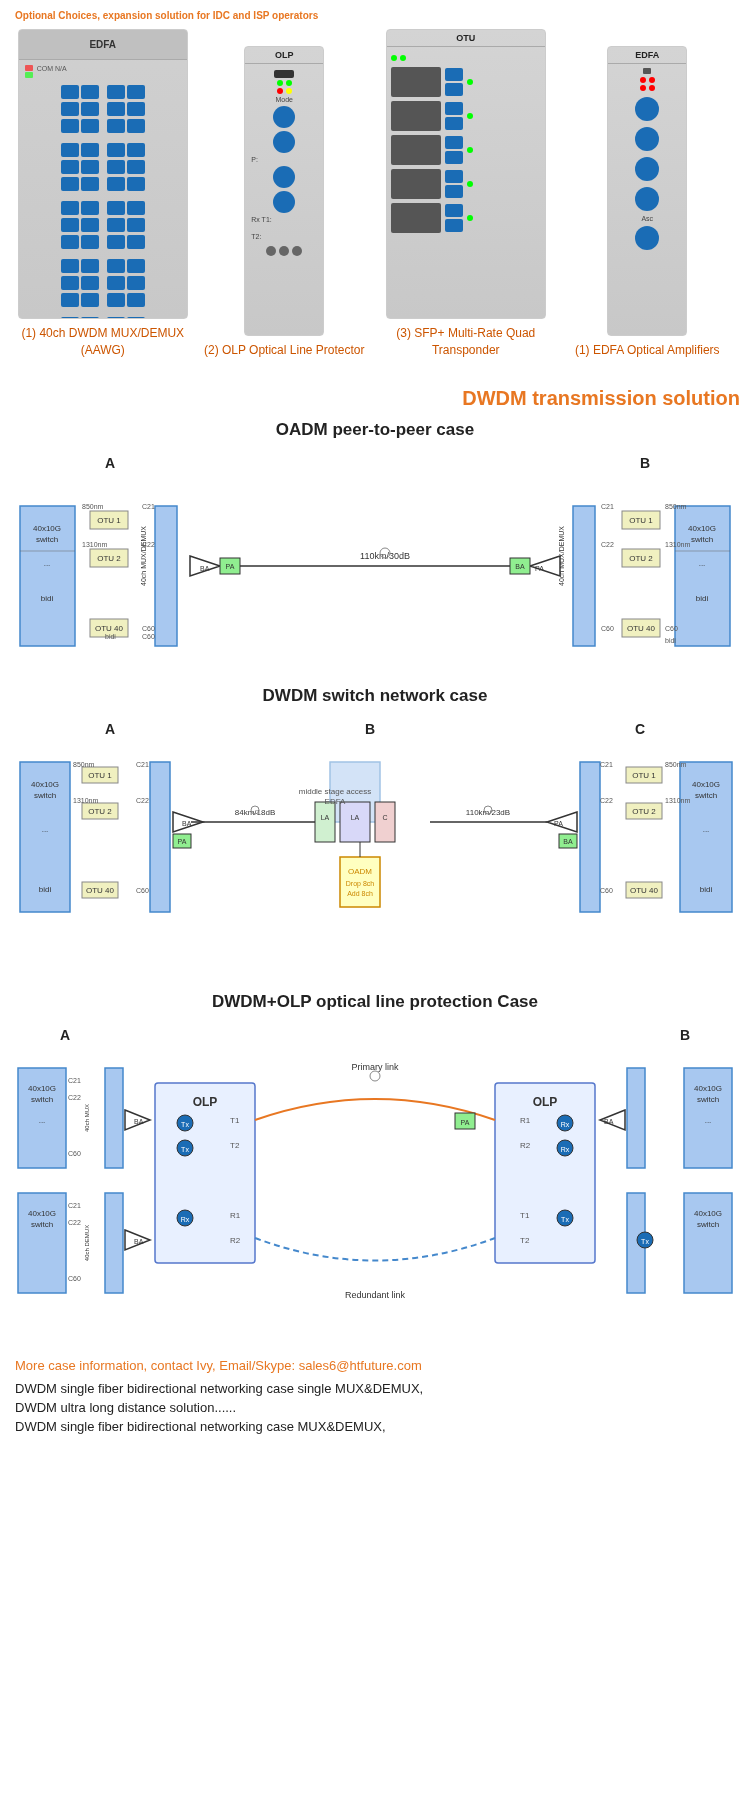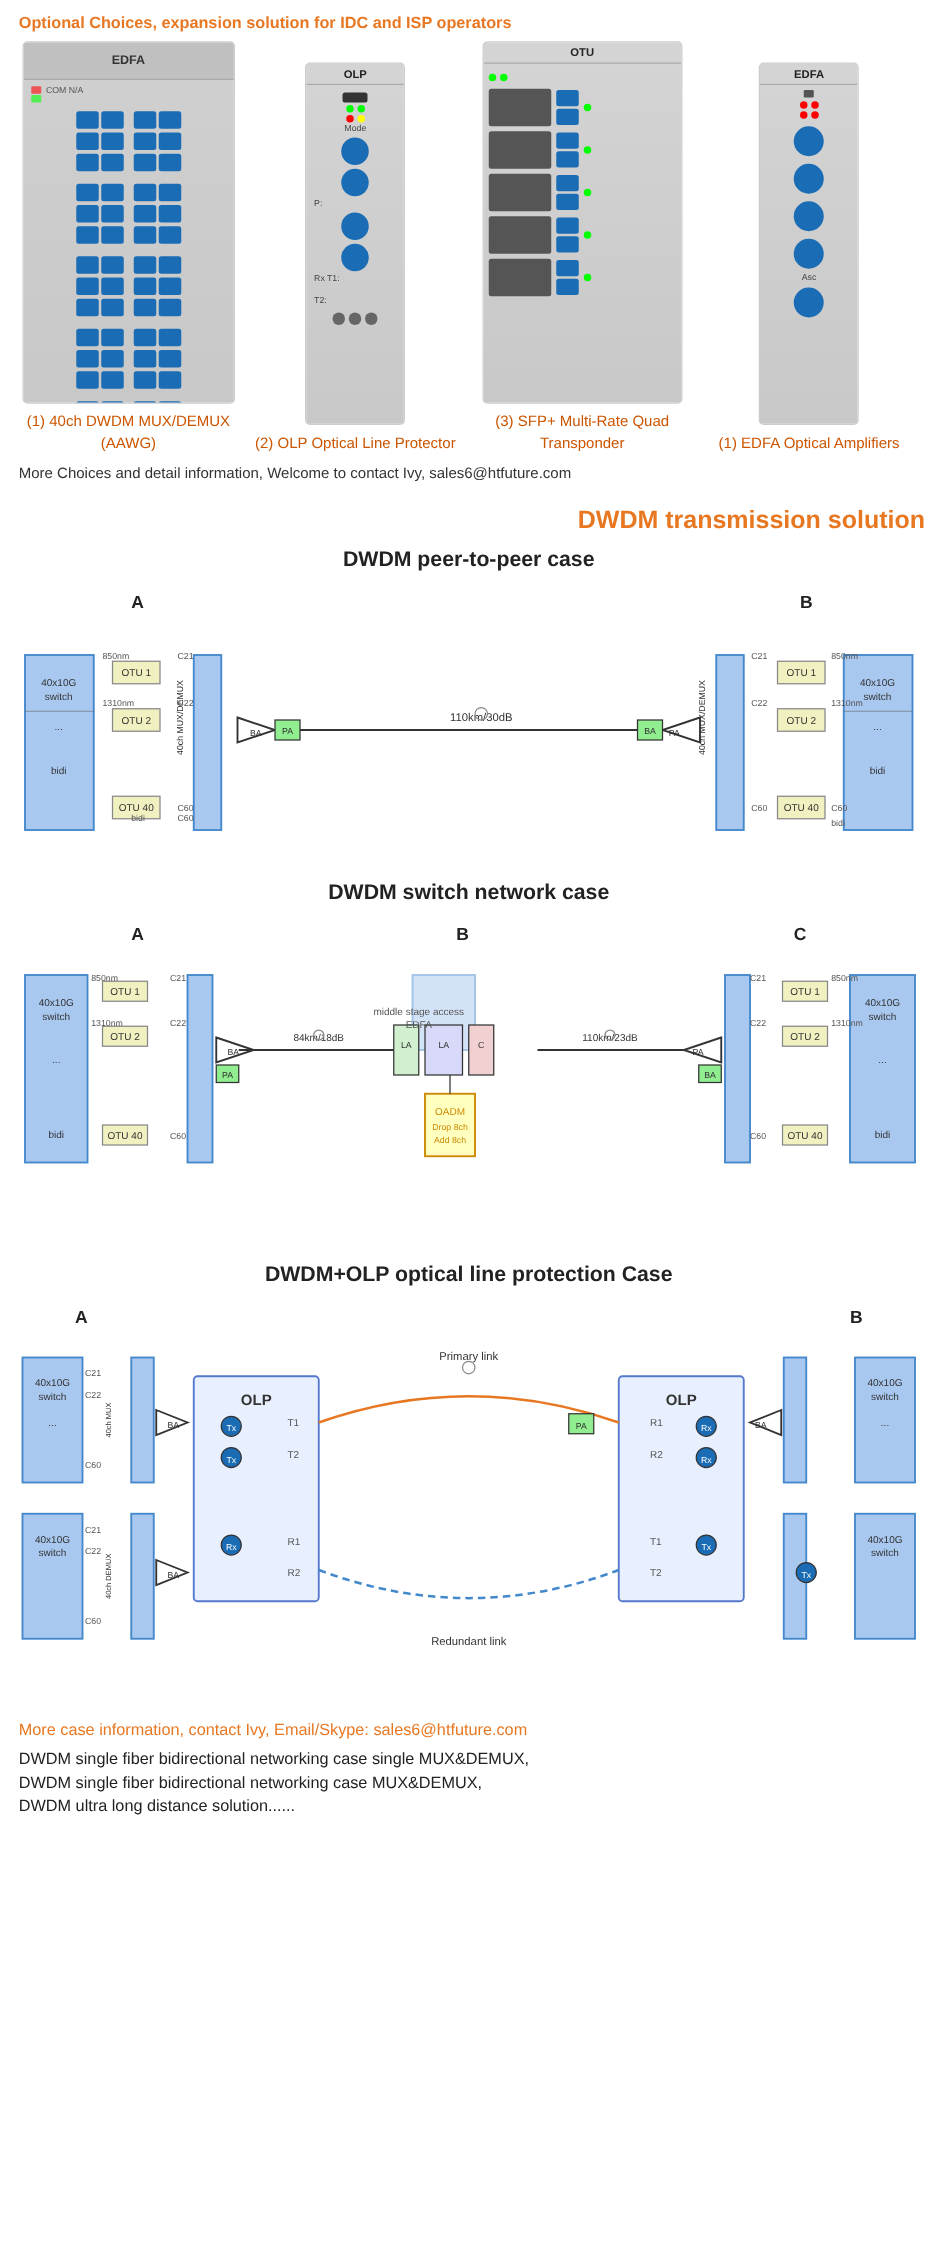--- a/index.html
+++ b/index.html
@@ -10,21 +10,21 @@
       font-size: 13px;
       color: #222;
     }
 
     
     .section-optional {
       padding: 10px 15px 10px 15px;
     }
     .section-title-orange {
       color: #e87722;
-      font-size: 13px;
+      font-size: 10px;
       font-weight: bold;
       margin-bottom: 8px;
     }
     .products-row {
       display: flex;
       justify-content: space-around;
       align-items: flex-end;
       margin-bottom: 8px;
       gap: 6px;
     }
@@ -413,28 +413,27 @@
           <div class="edfa-port" style="width:24px;height:24px;margin:6px auto;"></div>
           <div class="edfa-port" style="width:24px;height:24px;margin:4px auto;"></div>
           <div style="font-size:7px;color:#444;text-align:center;margin-top:2px;">Asc</div>
           <div class="edfa-port" style="width:24px;height:24px;margin:4px auto;"></div>
         </div>
       </div>
       <div class="product-label">(1) EDFA Optical Amplifiers</div>
     </div>
   </div>
 
-  <div class="contact-line">More Choices and detail information, Welcome to contact Ivy, sales6@htfuture.com</div>
 </div>
 
 <div class="section-dwdm">
   <div class="section-title-dwdm">DWDM transmission solution</div>
 
   <div class="diagram-container">
-    <div class="diagram-title">DWDM peer-to-peer case</div>
+    <div class="diagram-title">OADM peer-to-peer case</div>
     <svg class="svg-diagram" viewBox="0 0 730 230">
 
       <text x="95" y="22" font-size="14" font-weight="bold" fill="#222">A</text>
       <text x="630" y="22" font-size="14" font-weight="bold" fill="#222">B</text>
 
       <rect x="10" y="60" width="55" height="140" fill="#a8c8f0" stroke="#4488cc" stroke-width="1.5"></rect>
       <text x="37" y="85" font-size="8" text-anchor="middle" fill="#333">40x10G</text>
       <text x="37" y="96" font-size="8" text-anchor="middle" fill="#333">switch</text>
       <line x1="10" y1="105" x2="65" y2="105" stroke="#666" stroke-width="0.5"></line>
       <text x="37" y="120" font-size="8" text-anchor="middle" fill="#333">...</text>
@@ -688,16 +687,16 @@
       <circle cx="635" cy="222" r="8" fill="#1a6cb5" stroke="#333" stroke-width="1"></circle>
       <text x="635" y="226" font-size="7" text-anchor="middle" fill="#fff">Tx</text>
     </svg>
   </div>
 </div>
 
 <div class="bottom-section">
   <div class="more-info-line">More case information, contact Ivy, Email/Skype:  sales6@htfuture.com</div>
   <ul class="bullet-list">
     <li>DWDM single fiber bidirectional networking case single MUX&amp;DEMUX,</li>
+    <li>DWDM ultra long distance solution......</li>
     <li>DWDM single fiber bidirectional networking case MUX&amp;DEMUX,</li>
-    <li>DWDM ultra long distance solution......</li>
   </ul>
 </div>
 
 </body></html>

